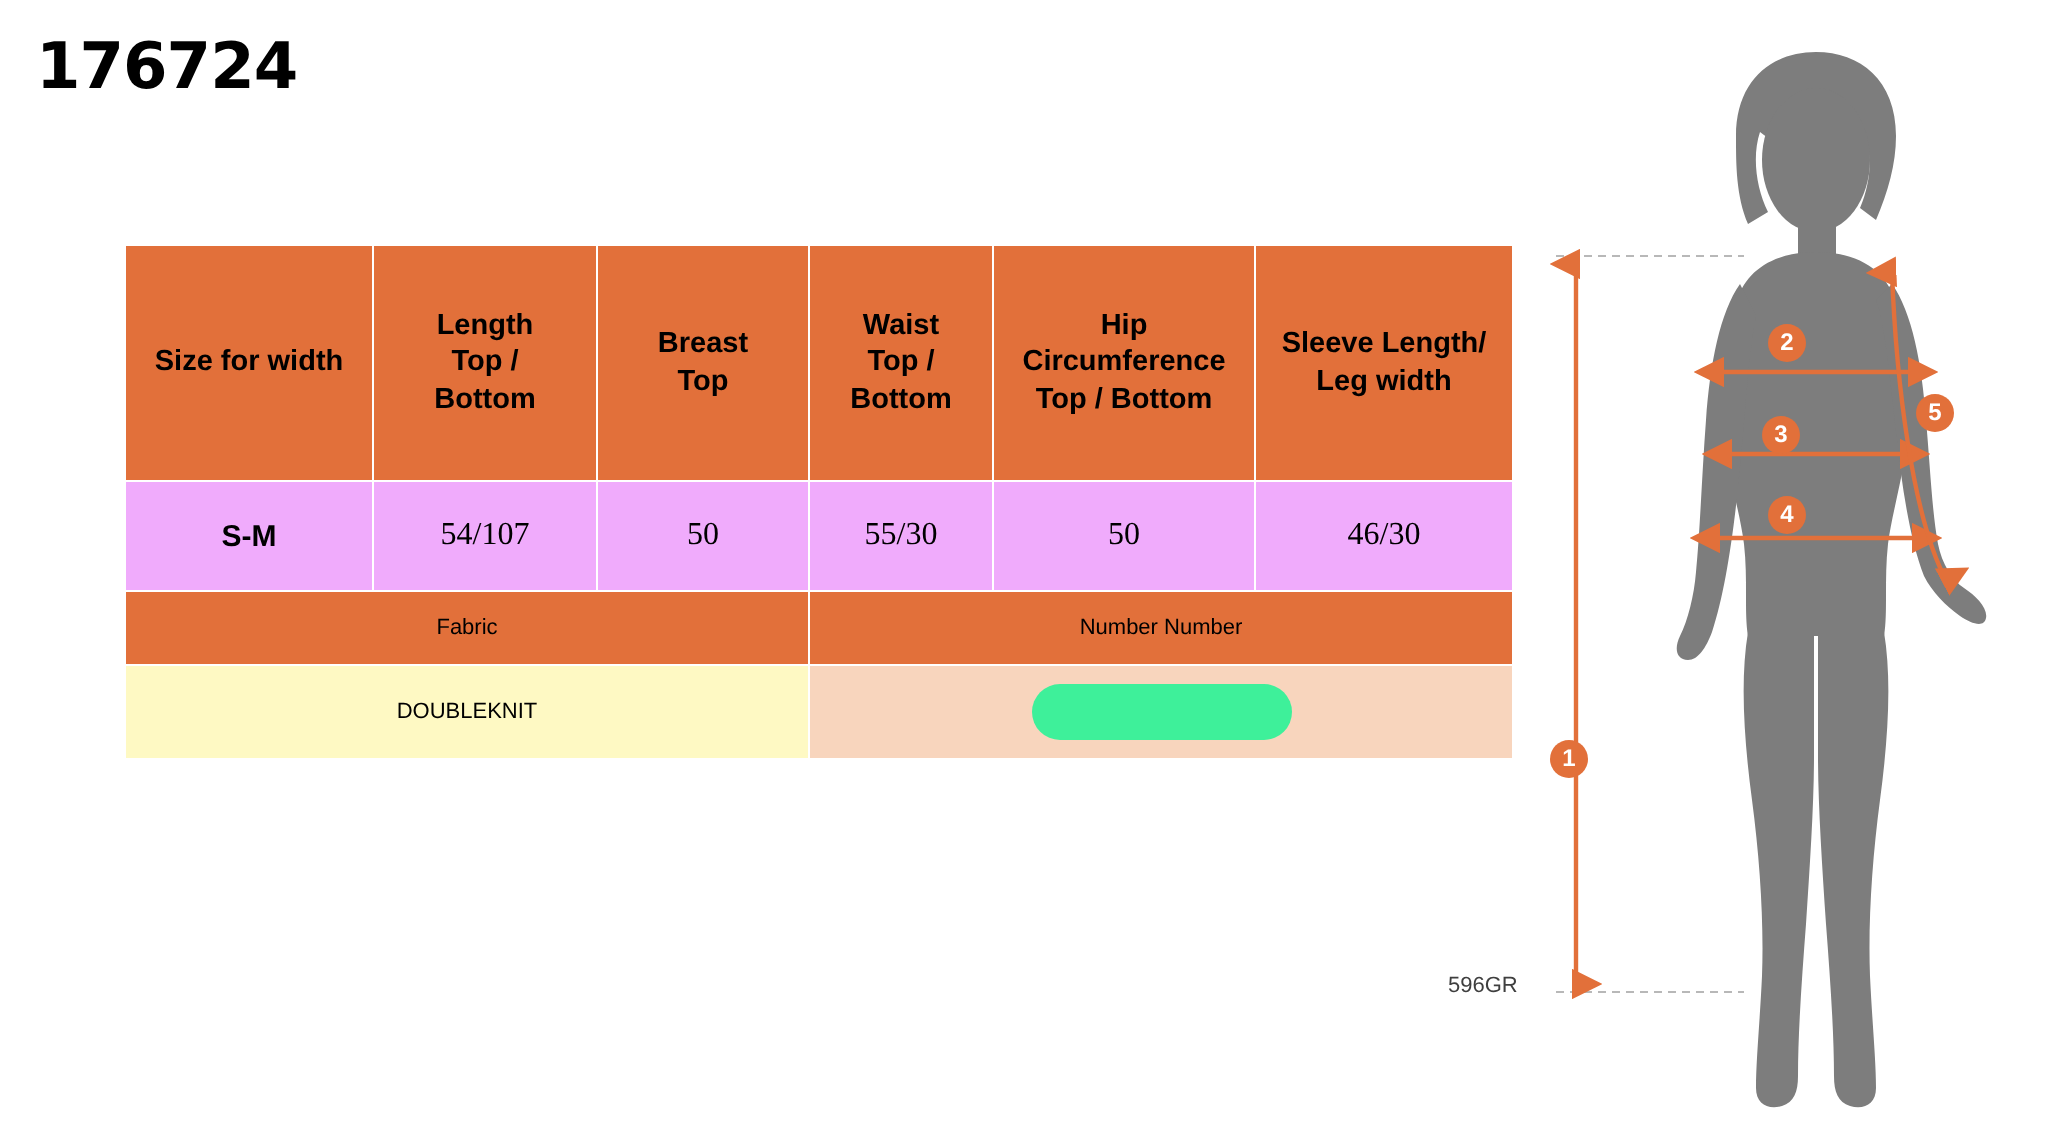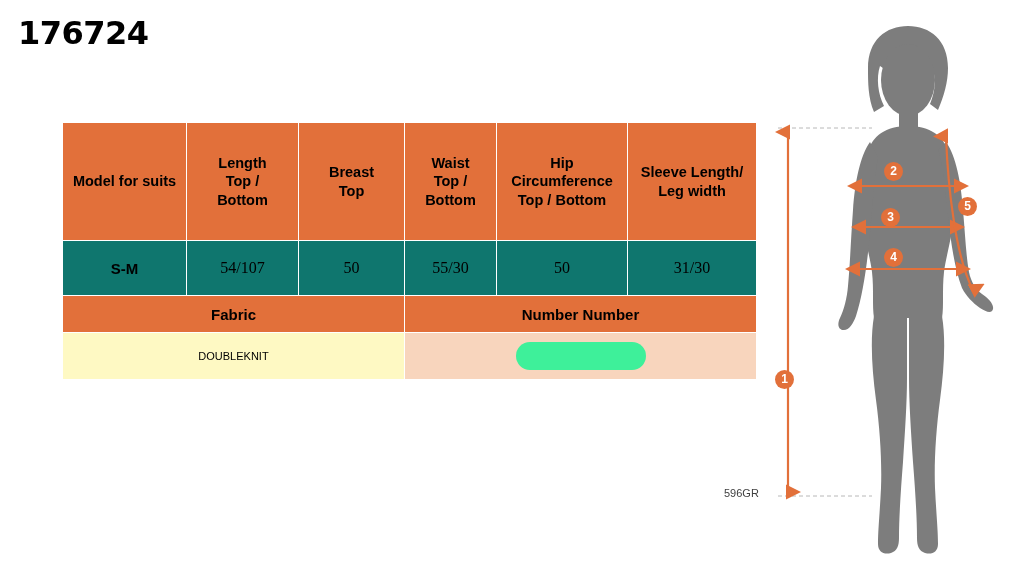--- a/index.html
+++ b/index.html
@@ -50,35 +50,35 @@
     background: #e2703a;
     color: #ffffff;
     font-weight: bold;
     font-size: 14.5px;
     line-height: 1.25;
     height: 118px;
     padding: 4px 6px;
     box-sizing: border-box;
   }
   .body-cell {
-    background: #0f766e;
+    background: #f0abfc;
     font-size: 16px;
     height: 52px;
     font-family: "Liberation Serif", serif;
   }
   .body-cell.sizecol {
     font-weight: bold;
     font-family: "Liberation Sans", sans-serif;
     font-size: 15px;
   }
   .sub-hdr {
     background: #e2703a;
     color: #ffffff;
-    font-weight: bold;
-    font-size: 15px;
+    font-weight: normal;
+    font-size: 11px;
     height: 34px;
   }
   .sub-body {
     background: #fef9c3;
     font-size: 11px;
     height: 44px;
   }
   .model-cell {
     background: #f8d5bd;
     height: 44px;
@@ -144,35 +144,35 @@
     <colgroup>
       <col style="width:124px">
       <col style="width:112px">
       <col style="width:106px">
       <col style="width:92px">
       <col style="width:131px">
       <col style="width:129px">
     </colgroup>
     <tbody>
       <tr>
-        <th class="hdr-cell"><span class="hdr-txt">Model for suits</span></th>
+        <th class="hdr-cell"><span class="hdr-txt">Size for width</span></th>
         <th class="hdr-cell"><span class="hdr-txt">Length<br>Top /<br>Bottom</span></th>
         <th class="hdr-cell"><span class="hdr-txt">Breast<br>Top</span></th>
         <th class="hdr-cell"><span class="hdr-txt">Waist<br>Top /<br>Bottom</span></th>
         <th class="hdr-cell"><span class="hdr-txt">Hip<br>Circumference<br>Top / Bottom</span></th>
         <th class="hdr-cell"><span class="hdr-txt">Sleeve Length/<br>Leg width</span></th>
       </tr>
 
       <tr>
         <td class="body-cell sizecol">S-M</td>
         <td class="body-cell">54/107</td>
         <td class="body-cell">50</td>
         <td class="body-cell">55/30</td>
         <td class="body-cell">50</td>
-        <td class="body-cell">31/30</td>
+        <td class="body-cell">46/30</td>
       </tr>
 
 
 
       <tr>
         <td class="sub-hdr" colspan="3">Fabric</td>
         <td class="sub-hdr" colspan="3">Number Number</td>
       </tr>
 
       <tr>

